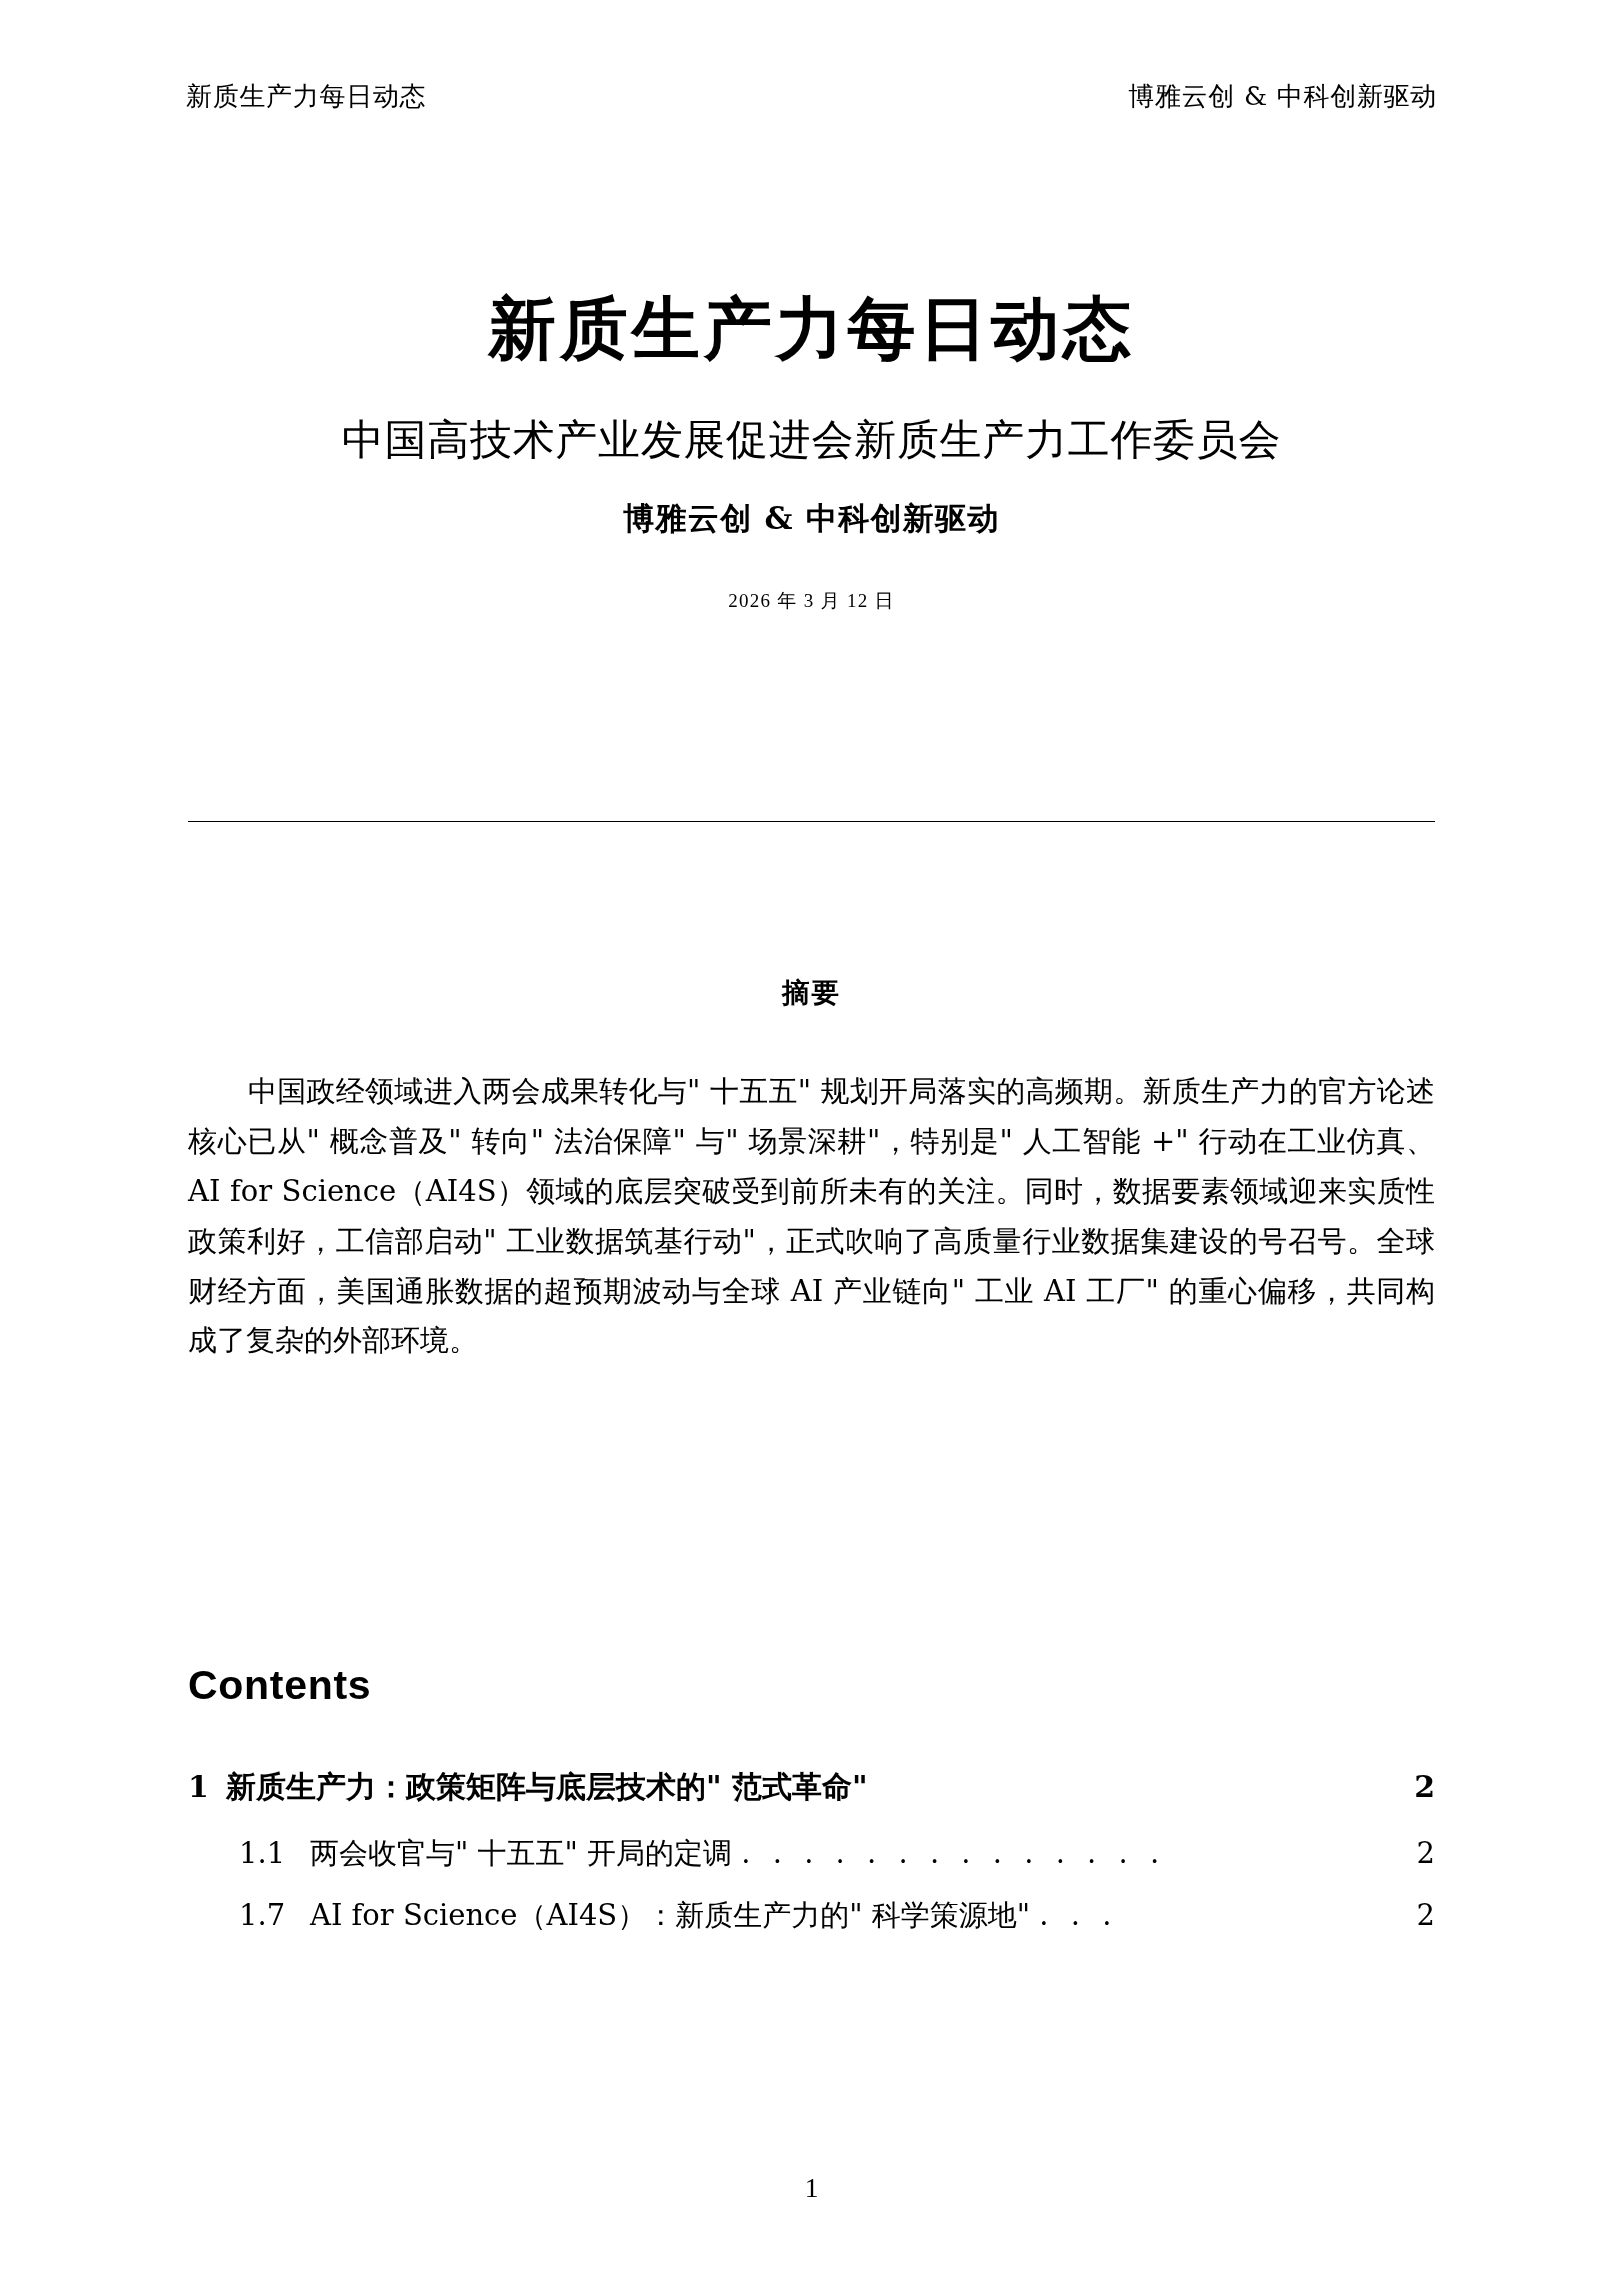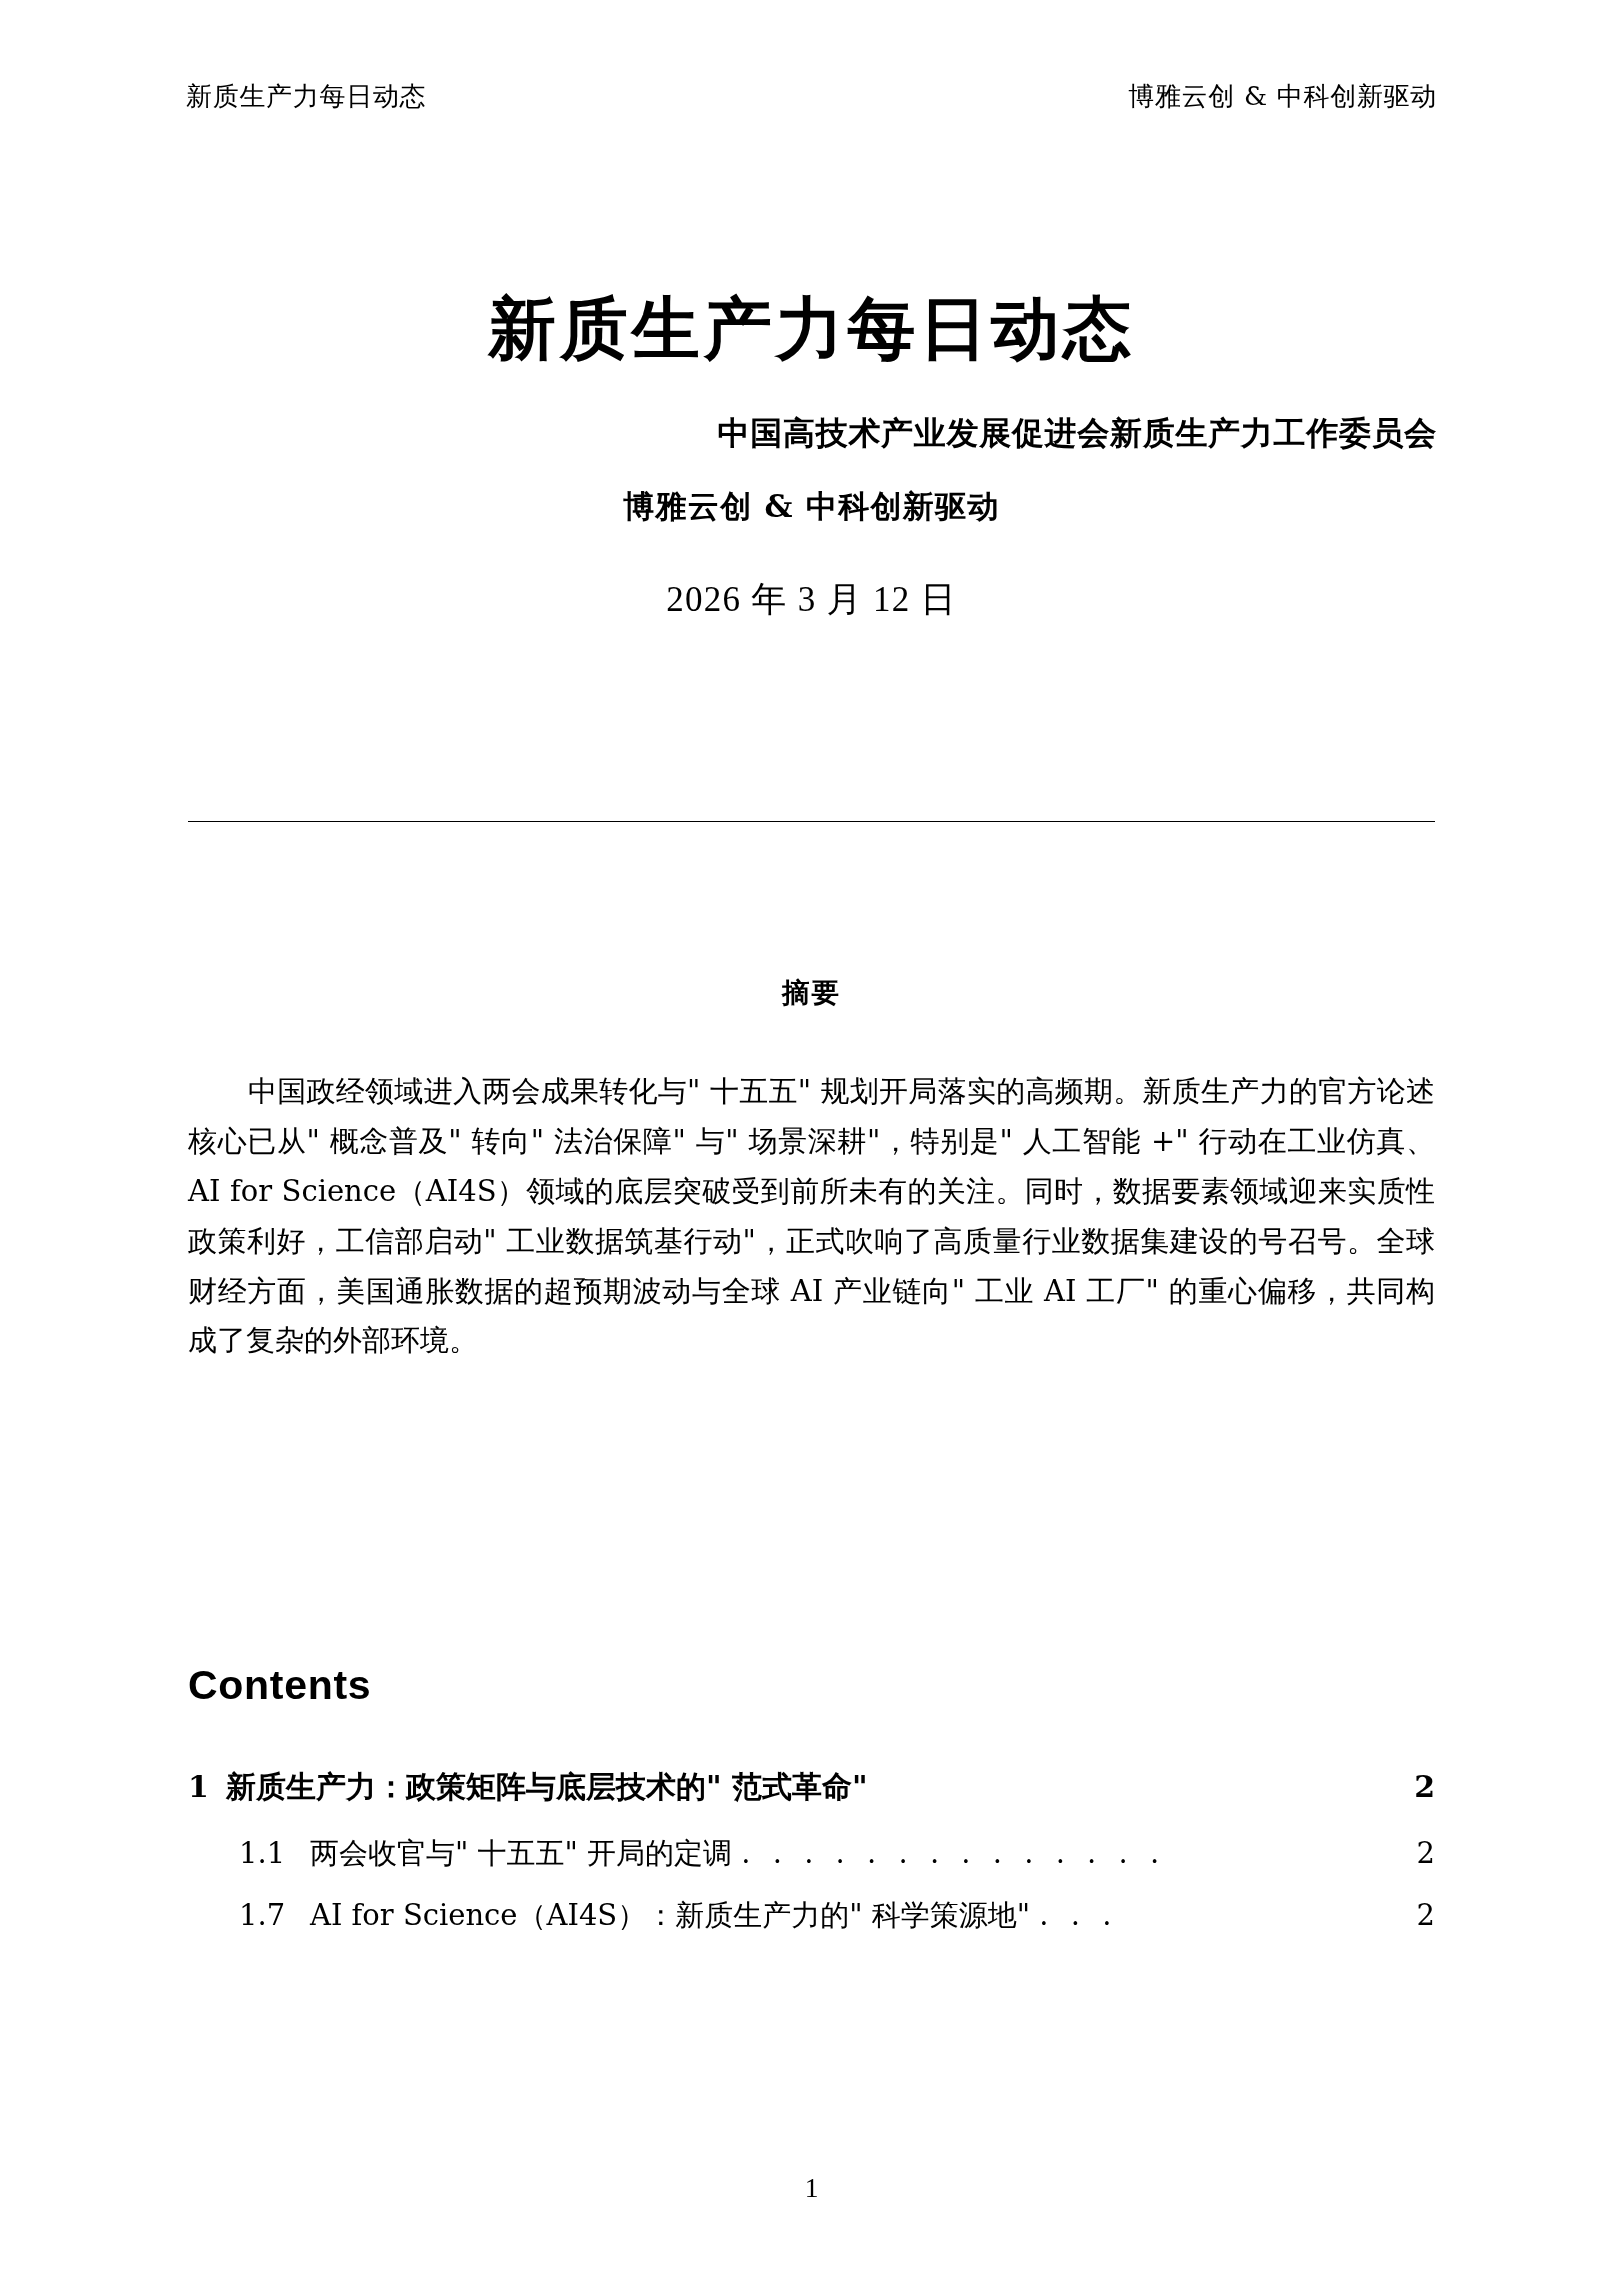--- a/index.html
+++ b/index.html
@@ -51,36 +51,35 @@
   }
   .doc-title {
     font-size: 68px;
     font-weight: bold;
     font-family: "DejaVu Serif", "Liberation Serif", serif;
     letter-spacing: 3.9px;
     line-height: 1.2;
     margin: 0 0 42px 0;
   }
   .doc-org {
-    font-size: 32px;
+    font-size: 42px;
     font-family: "DejaVu Serif", "Liberation Serif", serif;
     letter-spacing: 0.7px;
     margin: 0 0 30px 0;
-    font-weight: bold;
-    text-align: right;
+    font-weight: normal;
   }
   .doc-sub {
     font-size: 31px;
     font-weight: bold;
     font-family: "DejaVu Serif", "Liberation Serif", serif;
     letter-spacing: 1.3px;
     margin: 0 0 48px 0;
   }
   .doc-date {
-    font-size: 35px;
+    font-size: 19px;
     font-family: "Liberation Serif", serif;
     letter-spacing: 1.3px;
     margin: 0;
   }
 
   .rule {
     position: absolute;
     left: 188px;
     width: 1247px;
     top: 821px;

